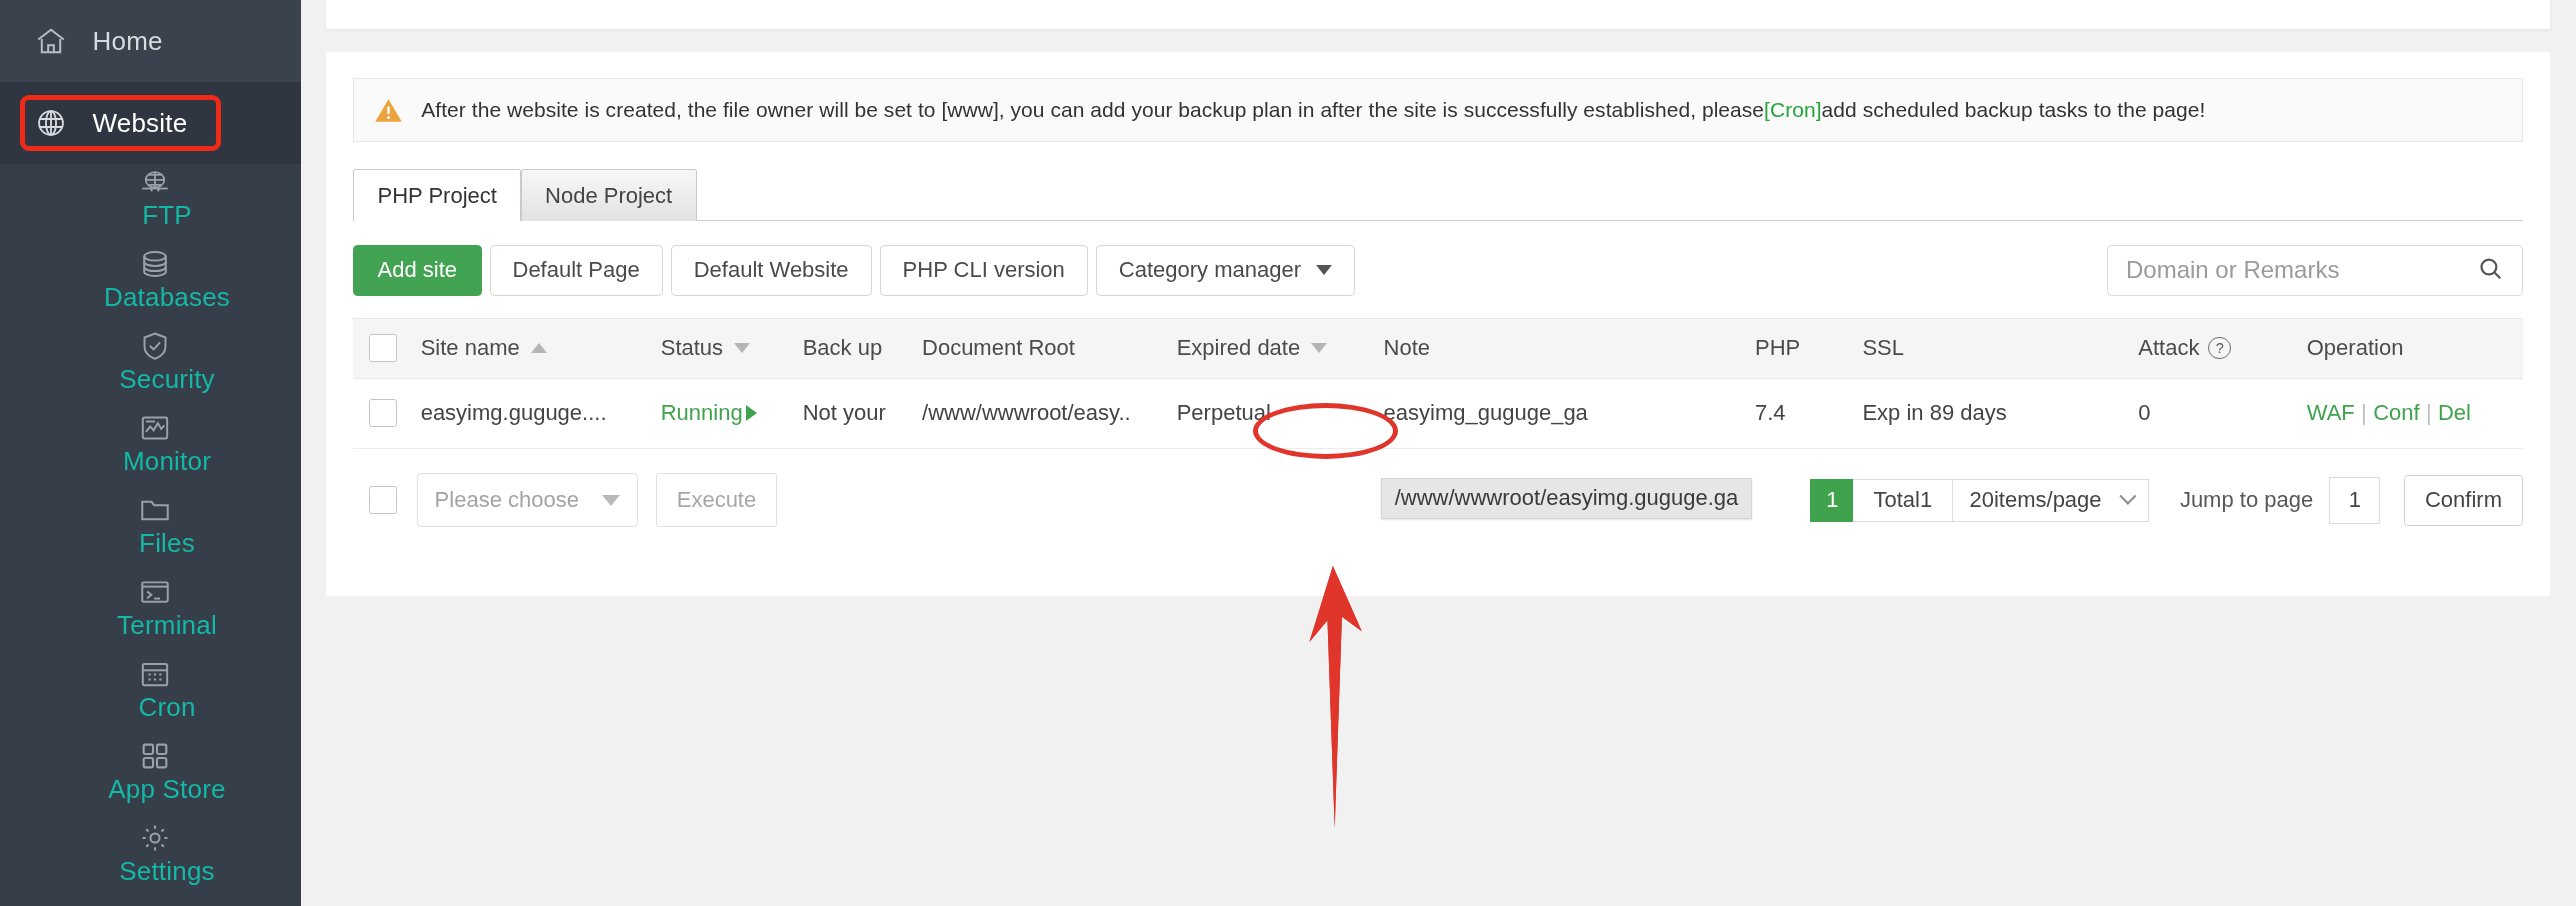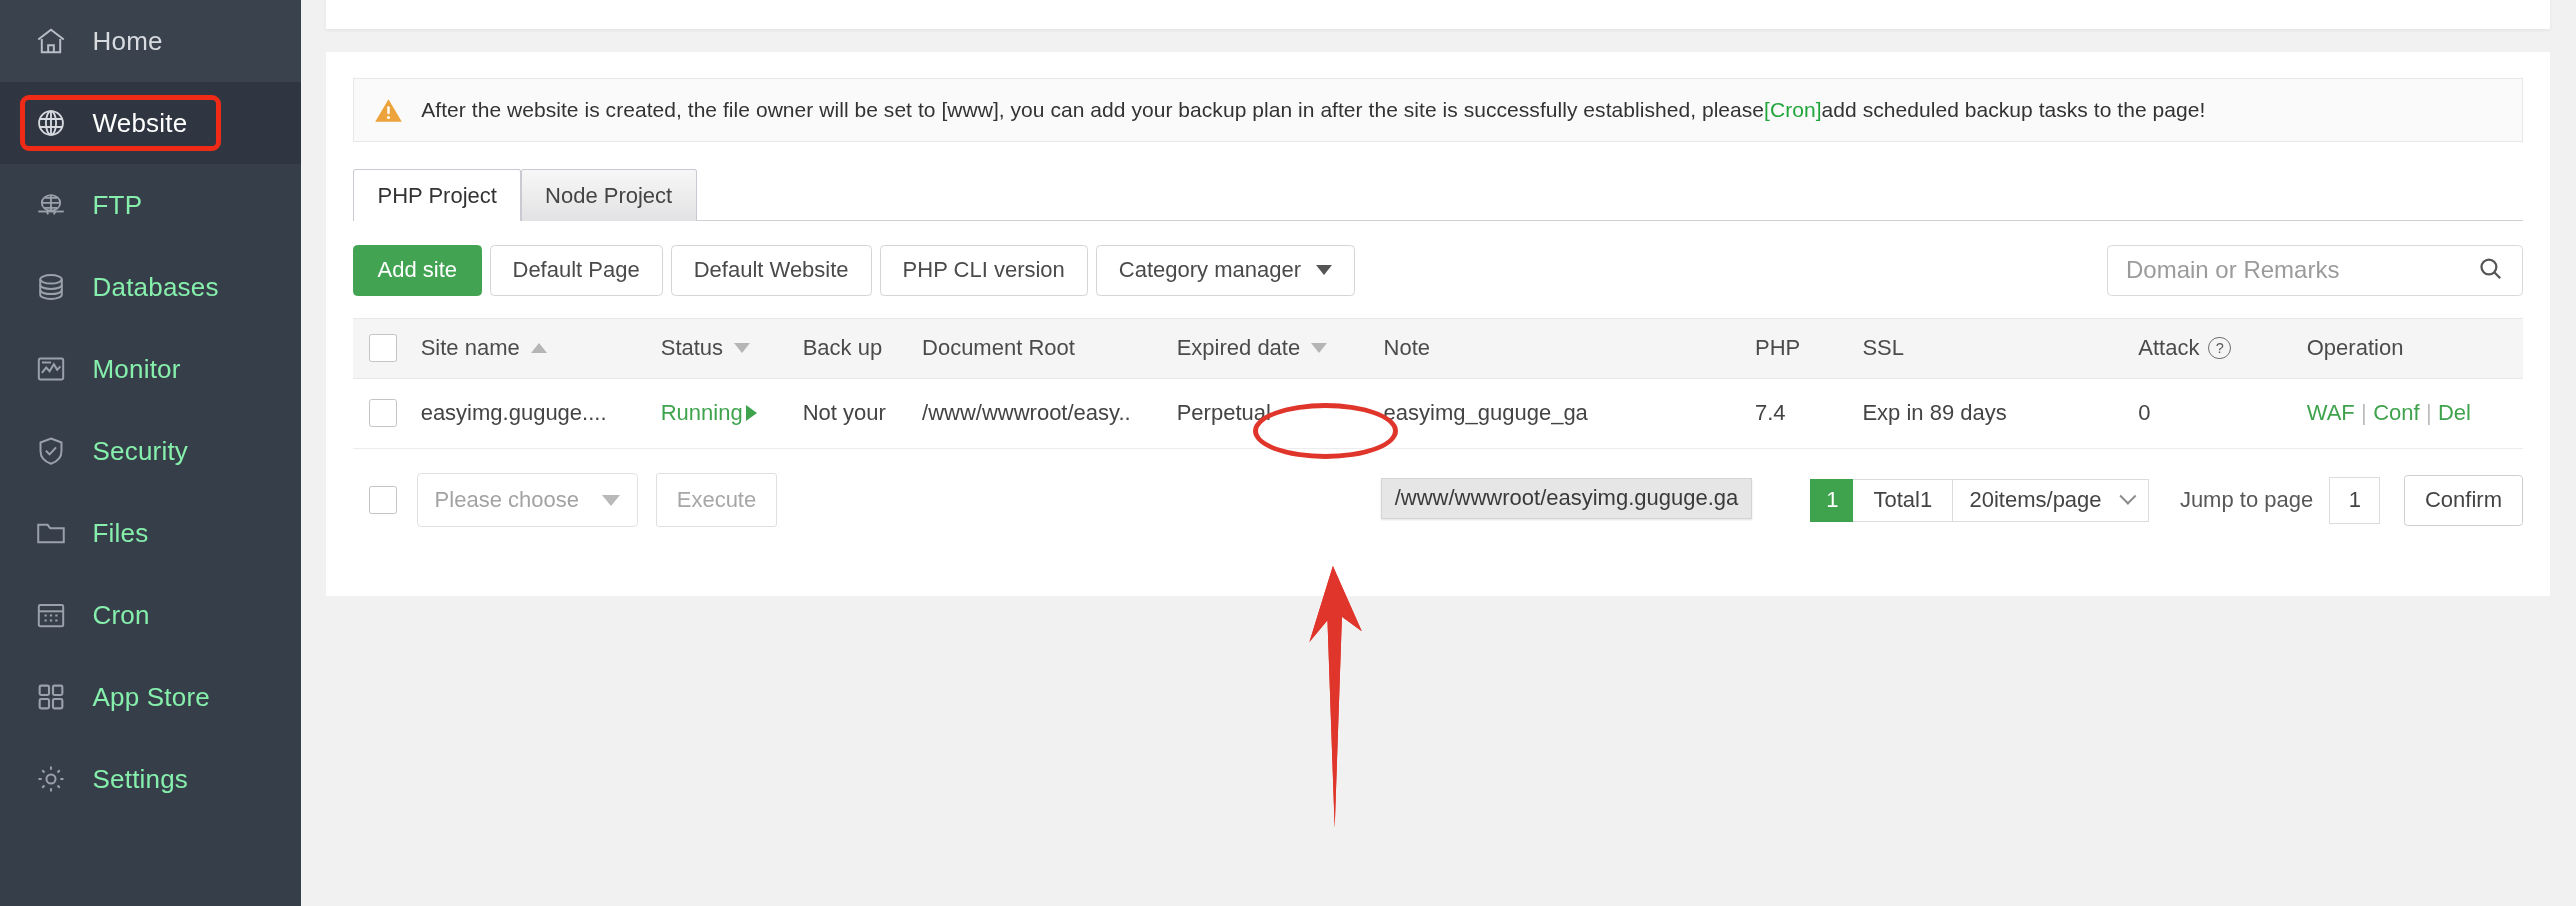--- a/index.html
+++ b/index.html
@@ -21,21 +21,21 @@
   }
   .nav-item {
     height: 82px;
     display: flex; align-items: center;
     padding-left: 33px;
     color: #c3c8cf;
     font-size: 26px;
     letter-spacing: 0.2px;
     position: relative;
   }
-  .nav-item.dim { color: #86efac; }
+  .nav-item.dim { color: #14b8a6; flex-direction: column; }
   .nav-item.active-row { background: #2f3641; color: #ffffff; }
   .nav-item.top-row { background: #3a424e; color: #d7dbe0; }
   .nav-ico {
     width: 36px; height: 36px;
     margin-right: 23.5px;
     display: flex; align-items: center; justify-content: center;
     flex: 0 0 36px;
   }
   .nav-ico svg { display: block; }
   .nav-label { white-space: nowrap; }
@@ -432,47 +432,58 @@
           <path d="M4.4 10.5 C4.4 12.1 7.8 13.4 12 13.4 C16.2 13.4 19.6 12.1 19.6 10.5"></path>
           <path d="M4.4 14.2 C4.4 15.8 7.8 17 12 17 C16.2 17 19.6 15.8 19.6 14.2"></path>
         </svg>
       </span>
       <span class="nav-label">Databases</span>
     </div>
 
     <div class="nav-item dim">
       <span class="nav-ico">
         <svg width="34" height="34" viewBox="0 0 24 24" fill="none" stroke="#9aa1ab" stroke-width="1.4">
+          <path d="M12 3.2 L19.4 6 V12 C19.4 16.6 16.2 19.6 12 21 C7.8 19.6 4.6 16.6 4.6 12 V6 Z"></path>
+          <path d="M8.4 11.8 L11 14.4 L15.6 9.4"></path>
+        </svg>
+      </span>
+      <span class="nav-label">Security</span>
+    </div>
+
+    <div class="nav-item dim">
+      <span class="nav-ico">
+        <svg width="34" height="34" viewBox="0 0 24 24" fill="none" stroke="#9aa1ab" stroke-width="1.4">
           <rect x="3.4" y="4.6" width="17.2" height="14.8" rx="1"></rect>
           <path d="M5.6 14.8 L8.6 11 L11 13.6 L14 8.6 L16.4 12.6 L18.6 10.2"></path>
           <path d="M5.6 7.4 H12"></path>
         </svg>
       </span>
       <span class="nav-label">Monitor</span>
     </div>
 
     <div class="nav-item dim">
       <span class="nav-ico">
         <svg width="34" height="34" viewBox="0 0 24 24" fill="none" stroke="#9aa1ab" stroke-width="1.4">
-          <path d="M12 3.2 L19.4 6 V12 C19.4 16.6 16.2 19.6 12 21 C7.8 19.6 4.6 16.6 4.6 12 V6 Z"></path>
-          <path d="M8.4 11.8 L11 14.4 L15.6 9.4"></path>
-        </svg>
-      </span>
-      <span class="nav-label">Security</span>
+          <path d="M3 18.6 V6.2 H9.6 L11.4 8.6 H21 V18.6 Z"></path>
+        </svg>
+      </span>
+      <span class="nav-label">Files</span>
     </div>
 
     <div class="nav-item dim">
       <span class="nav-ico">
         <svg width="34" height="34" viewBox="0 0 24 24" fill="none" stroke="#9aa1ab" stroke-width="1.4">
-          <path d="M3 18.6 V6.2 H9.6 L11.4 8.6 H21 V18.6 Z"></path>
-        </svg>
-      </span>
-      <span class="nav-label">Files</span>
-    </div>
-
+          <rect x="3" y="5.2" width="18" height="13.6" rx="1"></rect>
+          <path d="M3 8.2 H21"></path>
+          <path d="M6.4 11.6 L9.4 14 L6.4 16.4"></path>
+          <path d="M11.4 16.6 H15.6"></path>
+        </svg>
+      </span>
+      <span class="nav-label">Terminal</span>
+    </div>
 
     <div class="nav-item dim">
       <span class="nav-ico">
         <svg width="34" height="34" viewBox="0 0 24 24" fill="none" stroke="#9aa1ab" stroke-width="1.4">
           <rect x="3.4" y="5" width="17.2" height="15" rx="1"></rect>
           <path d="M3.4 9.4 H20.6"></path>
           <path d="M7.4 12.4 H9 M11.2 12.4 H12.8 M15 12.4 H16.6"></path>
           <path d="M7.4 15.8 H9 M11.2 15.8 H12.8 M15 15.8 H16.6"></path>
         </svg>
       </span>

